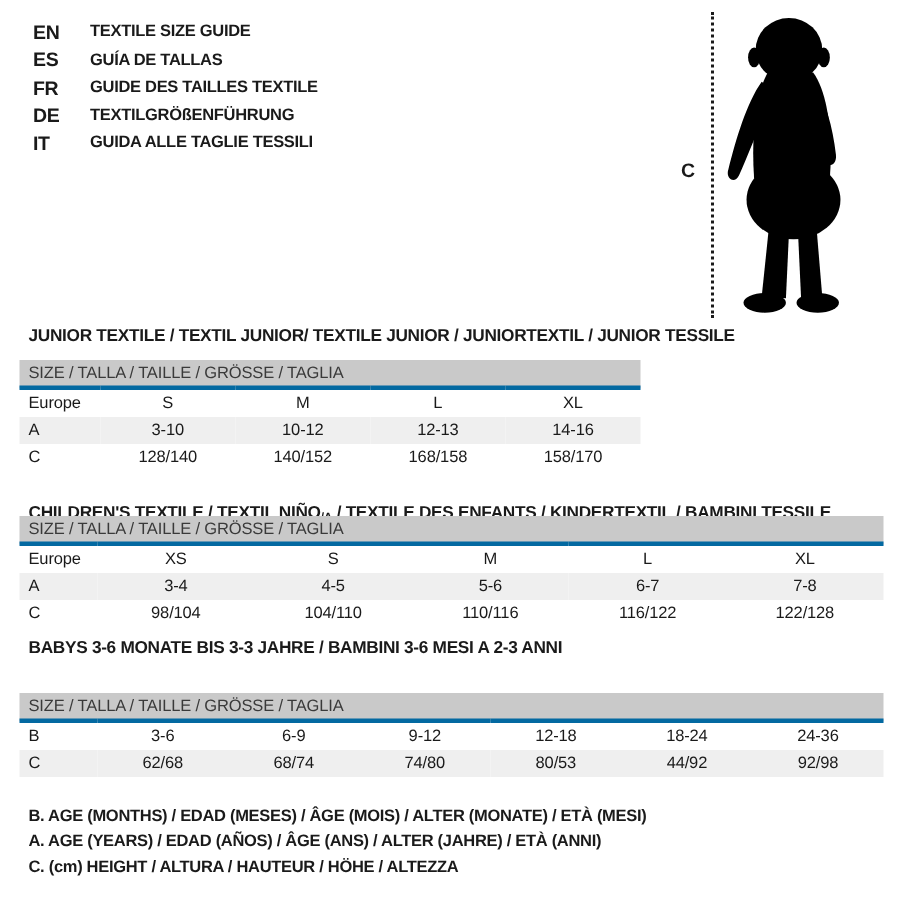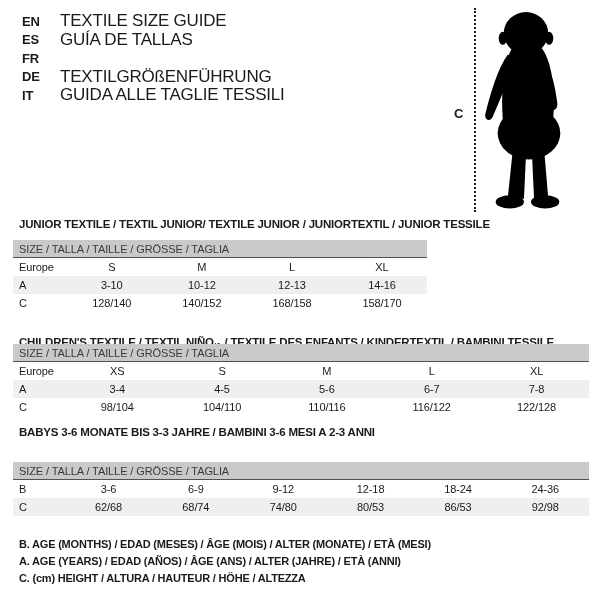--- a/index.html
+++ b/index.html
@@ -8,37 +8,37 @@
     font-family:"Liberation Sans","DejaVu Sans",sans-serif;
     color:#1a1a1a;position:relative;overflow:hidden;
     -webkit-font-smoothing:antialiased;
   }
   .abs{position:absolute;}
 
   
   .lang-list{top:12px;left:22px;}
   .lang-row{display:flex;height:18.5px;align-items:center;}
   .lang-code{width:38px;font-weight:bold;font-size:13px;letter-spacing:-0.2px;}
-  .lang-name{font-weight:normal;font-size:17px;letter-spacing:-0.2px;}
+  .lang-name{font-weight:bold;font-size:11px;letter-spacing:-0.2px;}
 
   
   .figure{top:8px;left:450px;width:140px;height:208px;}
   .dotted-line{position:absolute;left:24px;top:0;height:204px;border-left:2px dotted #1a1a1a;}
   .height-label{position:absolute;left:4px;top:98px;font-weight:bold;font-size:13px;}
   .baby-svg{position:absolute;left:33px;top:2px;}
 
   
   .sec-title{left:19px;font-weight:bold;font-size:11.5px;letter-spacing:-0.2px;white-space:nowrap;}
   .sec-title .sub{font-size:8px;vertical-align:-2px;}
   .sec-title.two-line{line-height:13px;}
 
   table.size-table{border-collapse:collapse;table-layout:fixed;position:absolute;left:13px;font-size:11px;letter-spacing:-0.1px;}
   table.size-table td{padding:0;height:18px;text-align:center;vertical-align:middle;color:#1a1a1a;}
   table.size-table td.lbl{text-align:left;padding-left:6px;}
-  tr.hdr td{background:#c9c9c9;color:#3a3a3a;text-align:left;padding-left:6px;height:17px;border-bottom:1px solid #0369a1;}
+  tr.hdr td{background:#c9c9c9;color:#3a3a3a;text-align:left;padding-left:6px;height:17px;border-bottom:3px solid #0369a1;}
   tr.alt td{background:#efefef;}
 
   .t-junior{width:414px;}
   .t-wide{width:576px;}
   .col-lbl{width:13%;}
   .t-wide .col-lbl{width:9%;}
 
   
   .notes{left:19px;top:536px;font-weight:bold;font-size:11px;letter-spacing:-0.2px;line-height:17px;}
 </style>
@@ -49,20 +49,21 @@
   <div class="lang-row">
     <span class="lang-code">EN</span>
     <span class="lang-name">TEXTILE SIZE GUIDE</span>
   </div>
   <div class="lang-row">
     <span class="lang-code">ES</span>
     <span class="lang-name">GUÍA DE TALLAS</span>
   </div>
   <div class="lang-row">
     <span class="lang-code">FR</span>
+    <span class="lang-name">GUIDE DES TAILLES TEXTILE</span>
   </div>
   <div class="lang-row">
     <span class="lang-code">DE</span>
     <span class="lang-name">TEXTILGRÖßENFÜHRUNG</span>
   </div>
   <div class="lang-row">
     <span class="lang-code">IT</span>
     <span class="lang-name">GUIDA ALLE TAGLIE TESSILI</span>
   </div>
 </div>
@@ -197,21 +198,21 @@
     <td>12-18</td>
     <td>18-24</td>
     <td>24-36</td>
   </tr>
   <tr class="alt">
     <td class="lbl">C</td>
     <td>62/68</td>
     <td>68/74</td>
     <td>74/80</td>
     <td>80/53</td>
-    <td>86/53</td>
+    <td>44/92</td>
     <td>92/98</td>
   </tr>
   </tbody>
 </table>
 
 <div class="abs notes">
   <div>B. AGE (MONTHS) / EDAD (MESES) / ÂGE (MOIS) / ALTER (MONATE) / ETÀ (MESI)</div>
   <div>A. AGE (YEARS) / EDAD (AÑOS) / ÂGE (ANS) / ALTER (JAHRE) / ETÀ (ANNI)</div>
   <div>C. (cm) HEIGHT / ALTURA / HAUTEUR / HÖHE / ALTEZZA</div>
 </div>

